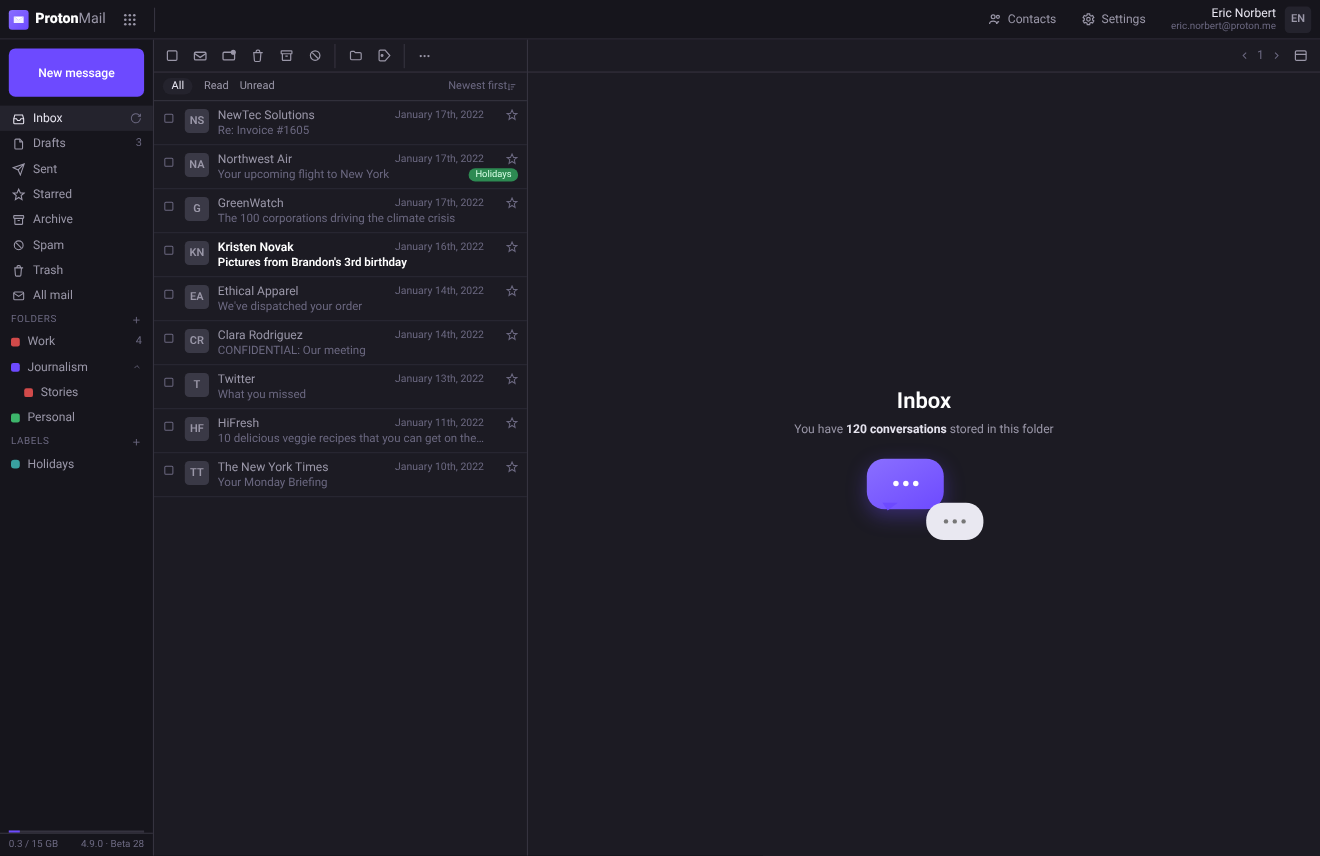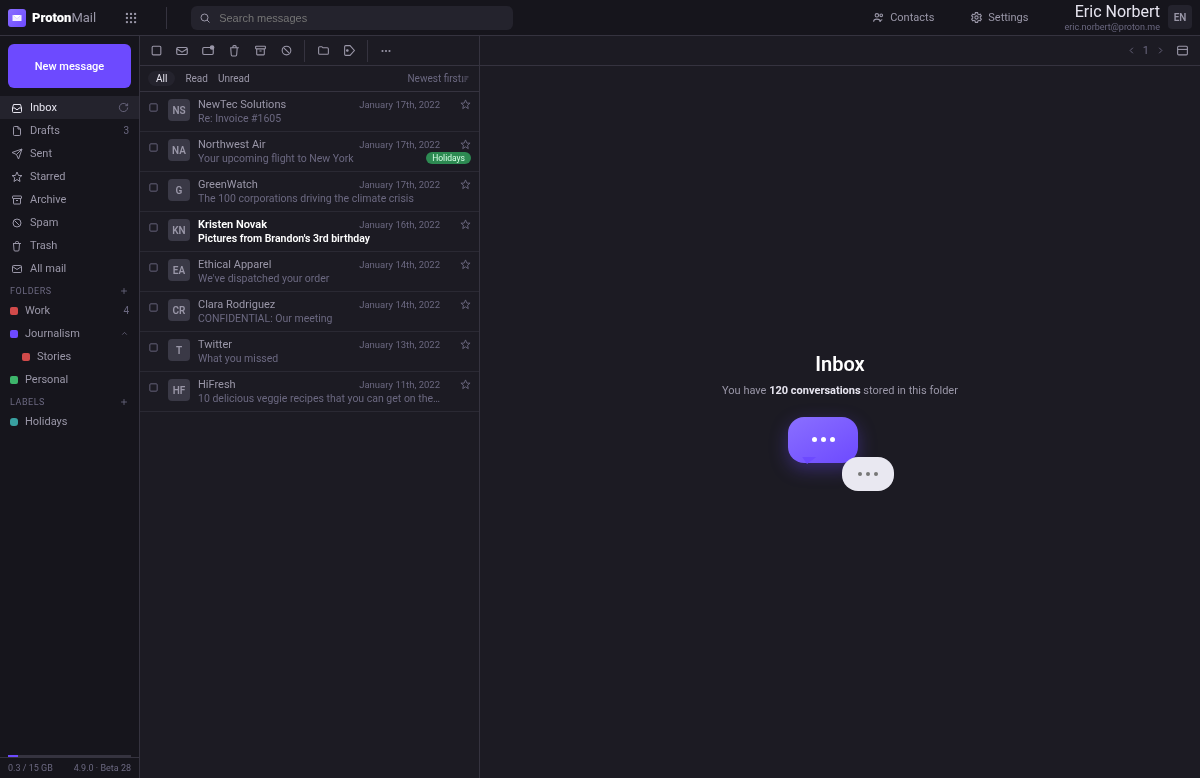--- a/index.html
+++ b/index.html
@@ -28,38 +28,38 @@
     width:1200px;height:778px;
     overflow:hidden;
   }
   .app{display:flex;flex-direction:column;width:100%;height:100%;}
   
   .topbar{
     display:flex;align-items:center;
     height:36px;
     background:var(--bg-dark);
     border-bottom:1px solid var(--border);
-    padding:0 8px;gap:24px;
+    padding:0 8px;gap:11px;
   }
   .logo{display:flex;align-items:center;gap:6px;font-weight:600;font-size:13px;}
   .logo-icon{width:18px;height:18px;border-radius:3px;
     background:linear-gradient(135deg,#8a6fff,#6d4aff);
     display:flex;align-items:center;justify-content:center;}
   .logo-text b{color:#fff;}
   .logo-text span{color:var(--text-dim);font-weight:400;}
   .apps-btn{width:22px;height:22px;display:flex;align-items:center;justify-content:center;color:var(--text-dim);cursor:pointer;border-radius:4px;}
   .vsep{width:1px;height:22px;background:var(--border);}
   .search{flex:1;display:flex;align-items:center;gap:6px;max-width:420px;
     background:var(--panel);border-radius:6px;height:24px;padding:0 8px;color:var(--text-dim);}
   .search input{flex:1;background:transparent;border:none;outline:none;color:var(--text);font-size:11px;}
   .topbar-spacer{flex:1;}
   .top-link{display:flex;align-items:center;gap:5px;color:var(--text-dim);cursor:pointer;padding:4px 6px;border-radius:4px;text-align:right;}
   .user-block{display:flex;align-items:center;gap:8px;padding-left:6px;}
   .user-text{display:flex;flex-direction:column;align-items:flex-end;line-height:1.15;}
-  .user-name{color:var(--text);font-size:16px;}
+  .user-name{color:var(--text);font-size:11px;}
   .user-email{color:var(--text-dimmer);font-size:9px;}
   .avatar{width:24px;height:24px;border-radius:4px;background:var(--panel);
     display:flex;align-items:center;justify-content:center;color:var(--text-dim);font-size:10px;font-weight:600;}
   
   .columns{flex:1;display:flex;min-height:0;}
   
   .sidebar{width:140px;background:var(--bg-dark);border-right:1px solid var(--border);
     display:flex;flex-direction:column;font-size:11px;}
   .compose{margin:8px;height:44px;border-radius:6px;background:var(--accent);
     display:flex;align-items:center;justify-content:center;color:#fff;font-weight:500;cursor:pointer;}
@@ -93,21 +93,21 @@
   .msg{display:flex;gap:8px;padding:6px 8px;border-bottom:1px solid #2a2933;cursor:pointer;}
   .msg.unread .from,.msg.unread .subj{color:#fff;font-weight:600;}
   .msg .chk{width:12px;display:flex;align-items:flex-start;padding-top:4px;color:var(--text-dimmer);}
   .msg .av{width:22px;height:22px;border-radius:4px;background:#3a3946;flex:none;
     display:flex;align-items:center;justify-content:center;font-size:10px;color:var(--text-dim);font-weight:600;margin-top:1px;}
   .msg .body{flex:1;min-width:0;display:flex;flex-direction:column;gap:1px;}
   .msg .line1{display:flex;align-items:center;gap:20px;}
   .msg .from{color:var(--text-dim);font-size:11px;white-space:nowrap;overflow:hidden;text-overflow:ellipsis;flex:1;}
   .msg .date{color:var(--text-dimmer);font-size:9.5px;white-space:nowrap;}
   .msg .star{color:var(--text-dimmer);cursor:pointer;}
-  .msg .line2{display:flex;align-items:flex-start;gap:6px;}
+  .msg .line2{display:flex;align-items:flex-end;gap:6px;}
   .msg .subj{color:var(--text-dimmer);font-size:10.5px;white-space:nowrap;overflow:hidden;text-overflow:ellipsis;flex:1;}
   .tag{font-size:8.5px;padding:1px 6px;border-radius:7px;background:var(--green);color:#0e2;color:#063;}
   .tag.holidays{background:#2d8a52;color:#d6ffe6;}
   
   .pane{flex:1;background:var(--bg);display:flex;flex-direction:column;}
   .pane-toolbar{display:flex;align-items:center;justify-content:flex-end;gap:8px;height:30px;
     padding:0 10px;border-bottom:1px solid var(--border);color:var(--text-dim);}
   .pager{display:flex;align-items:center;gap:6px;color:var(--text-dimmer);}
   .pane-body{flex:1;display:flex;flex-direction:column;align-items:center;justify-content:center;gap:8px;}
   .pane-title{font-size:20px;font-weight:600;color:#fff;}
@@ -152,29 +152,20 @@
           <circle cx="19" cy="5" r="2"></circle>
           <circle cx="5" cy="12" r="2"></circle>
           <circle cx="12" cy="12" r="2"></circle>
           <circle cx="19" cy="12" r="2"></circle>
           <circle cx="5" cy="19" r="2"></circle>
           <circle cx="12" cy="19" r="2"></circle>
           <circle cx="19" cy="19" r="2"></circle>
         </svg>
     </div>
     <div class="vsep"></div>
-    <div class="search">
-      <span>
-        <svg width="12" height="12" viewBox="0 0 24 24" fill="none" stroke="currentColor" stroke-width="2">
-            <circle cx="11" cy="11" r="7"></circle>
-            <path d="m21 21-5-5"></path>
-          </svg>
-      </span>
-      <input placeholder="Search messages" style="">
-    </div>
     <div class="topbar-spacer"></div>
     <div class="top-link">
       <span>
         <svg width="13" height="13" viewBox="0 0 24 24" fill="none" stroke="currentColor" stroke-width="2">
             <circle cx="9" cy="8" r="3.2"></circle>
             <path d="M3 20c0-3 3-5 6-5s6 2 6 5"></path>
             <circle cx="17" cy="8" r="2.5"></circle>
             <path d="M15 20c0-2.5 2-4 4-4"></path>
           </svg>
       </span>
@@ -582,20 +573,42 @@
                   <svg width="11" height="11" viewBox="0 0 24 24" fill="none" stroke="currentColor" stroke-width="2">
                     <path d="m12 2 3 7h7l-5.5 4.5L18 21l-6-4-6 4 1.5-7.5L2 9h7z"></path>
                   </svg>
                 </span>
               </span>
               <span class="line2">
                 <span class="subj">10 delicious veggie recipes that you can get on the…</span>
               </span>
             </span>
           </div>
+          <div class="msg">
+            <span class="chk">
+              <svg width="11" height="11" viewBox="0 0 24 24" fill="none" stroke="currentColor" stroke-width="2">
+                <rect x="4" y="4" width="16" height="16" rx="2"></rect>
+              </svg>
+            </span>
+            <span class="av">TT</span>
+            <span class="body">
+              <span class="line1">
+                <span class="from">The New York Times</span>
+                <span class="date">January 10th, 2022</span>
+                <span class="star">
+                  <svg width="11" height="11" viewBox="0 0 24 24" fill="none" stroke="currentColor" stroke-width="2">
+                    <path d="m12 2 3 7h7l-5.5 4.5L18 21l-6-4-6 4 1.5-7.5L2 9h7z"></path>
+                  </svg>
+                </span>
+              </span>
+              <span class="line2">
+                <span class="subj">Your Monday Briefing</span>
+              </span>
+            </span>
+          </div>
         </div>
     </div>
 
     <div class="pane">
       <div class="pane-toolbar">
         <span class="pager">
           <span style="cursor:pointer">
               <svg width="11" height="11" viewBox="0 0 24 24" fill="none" stroke="currentColor" stroke-width="2">
                 <path d="m15 18-6-6 6-6"></path>
               </svg>

